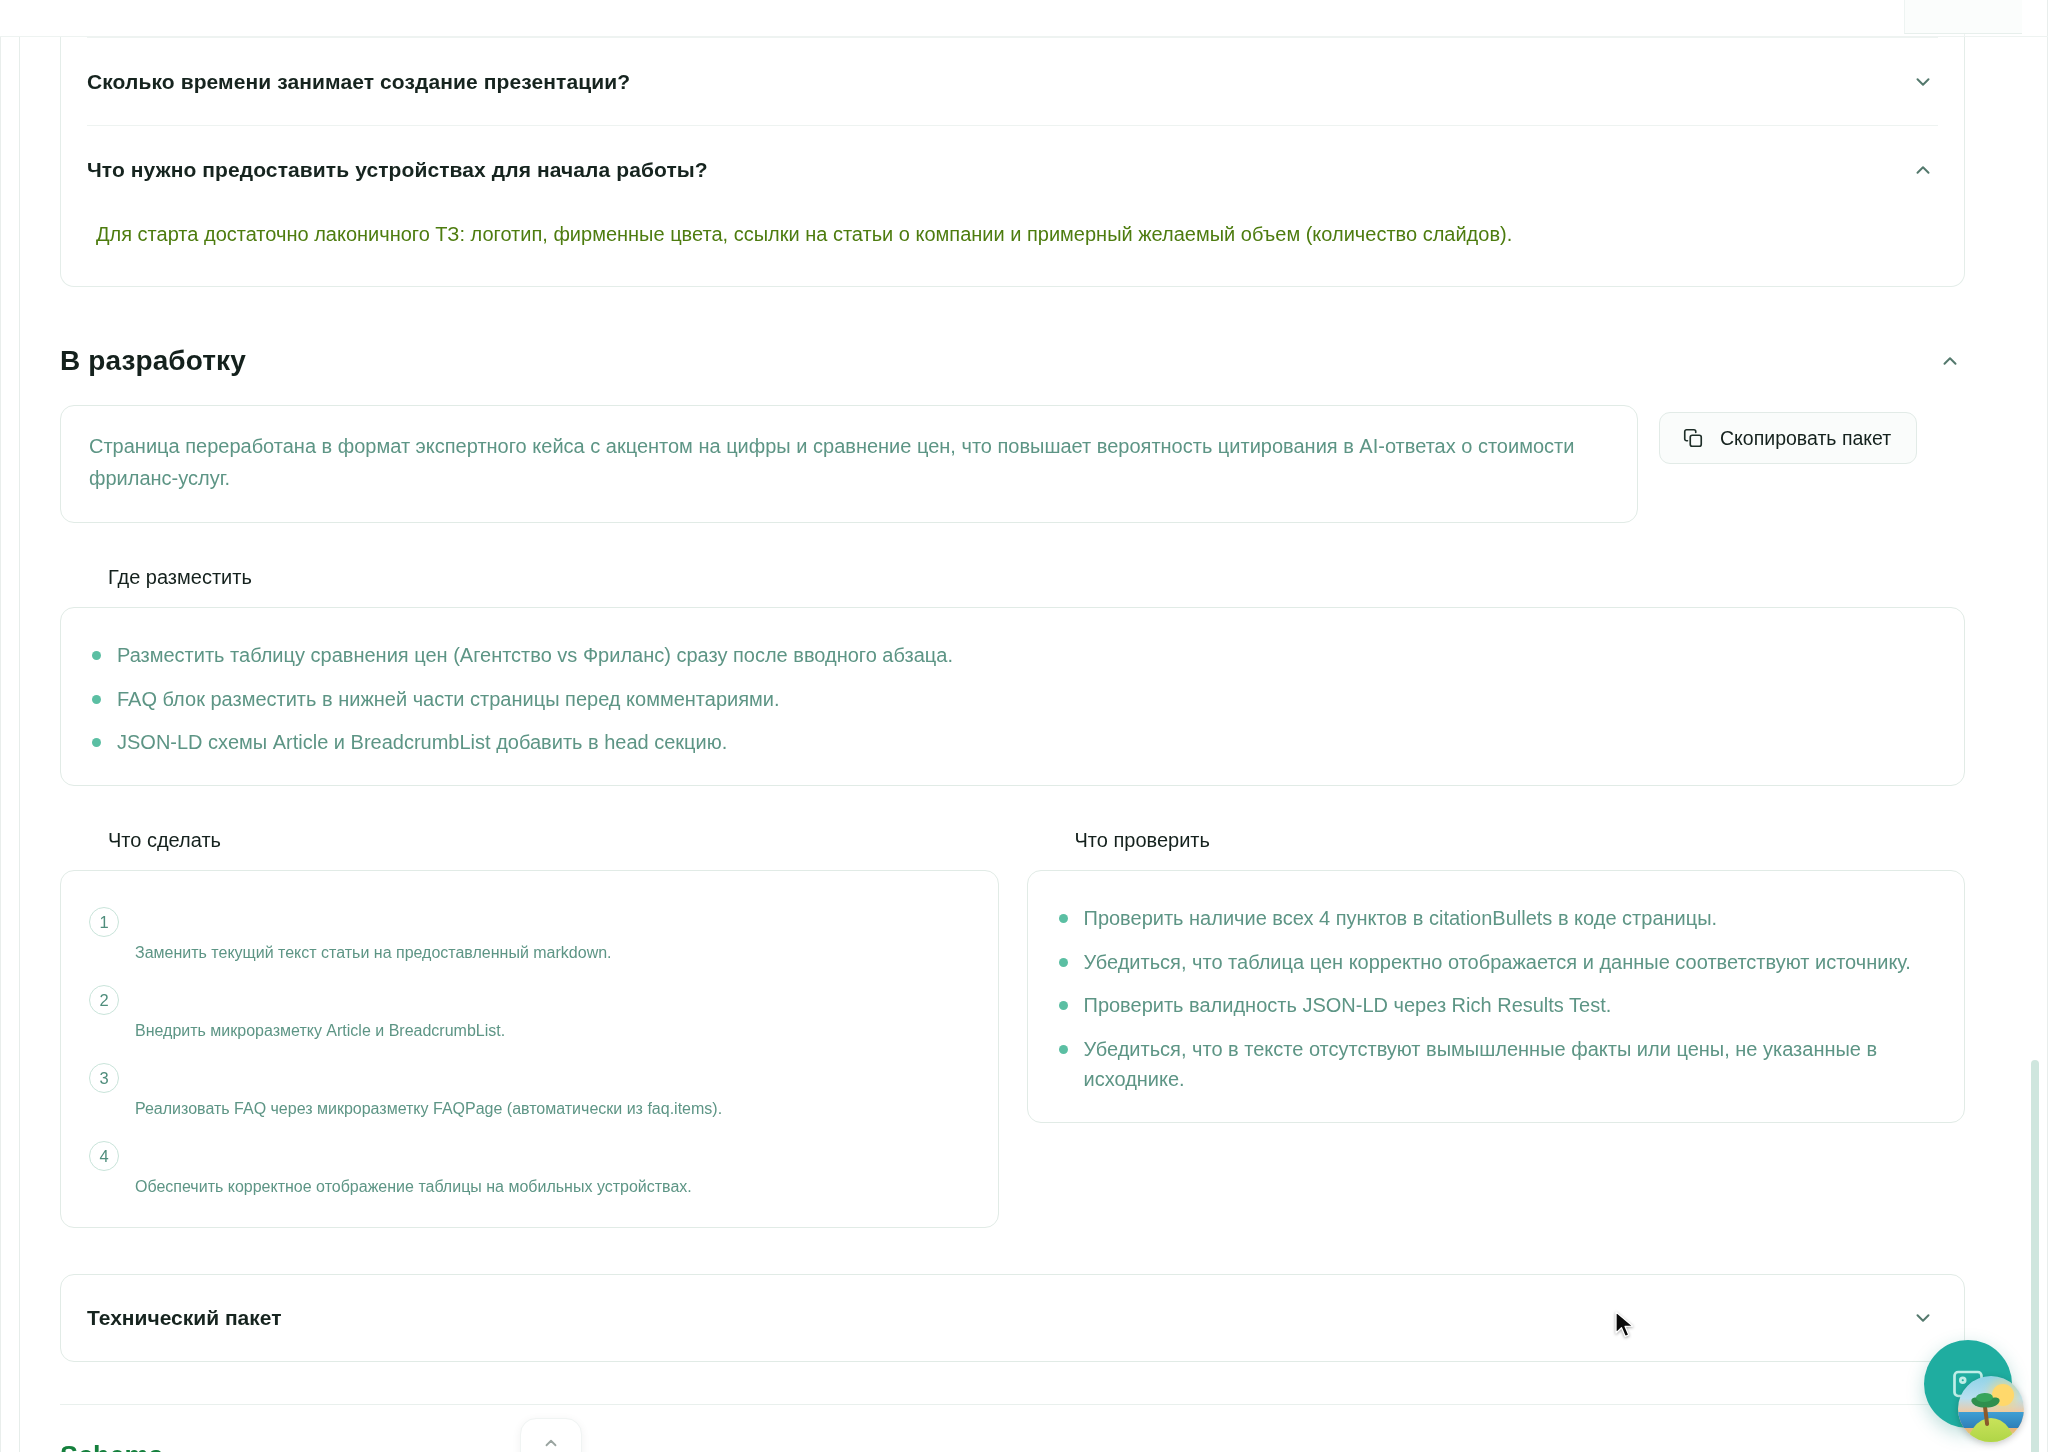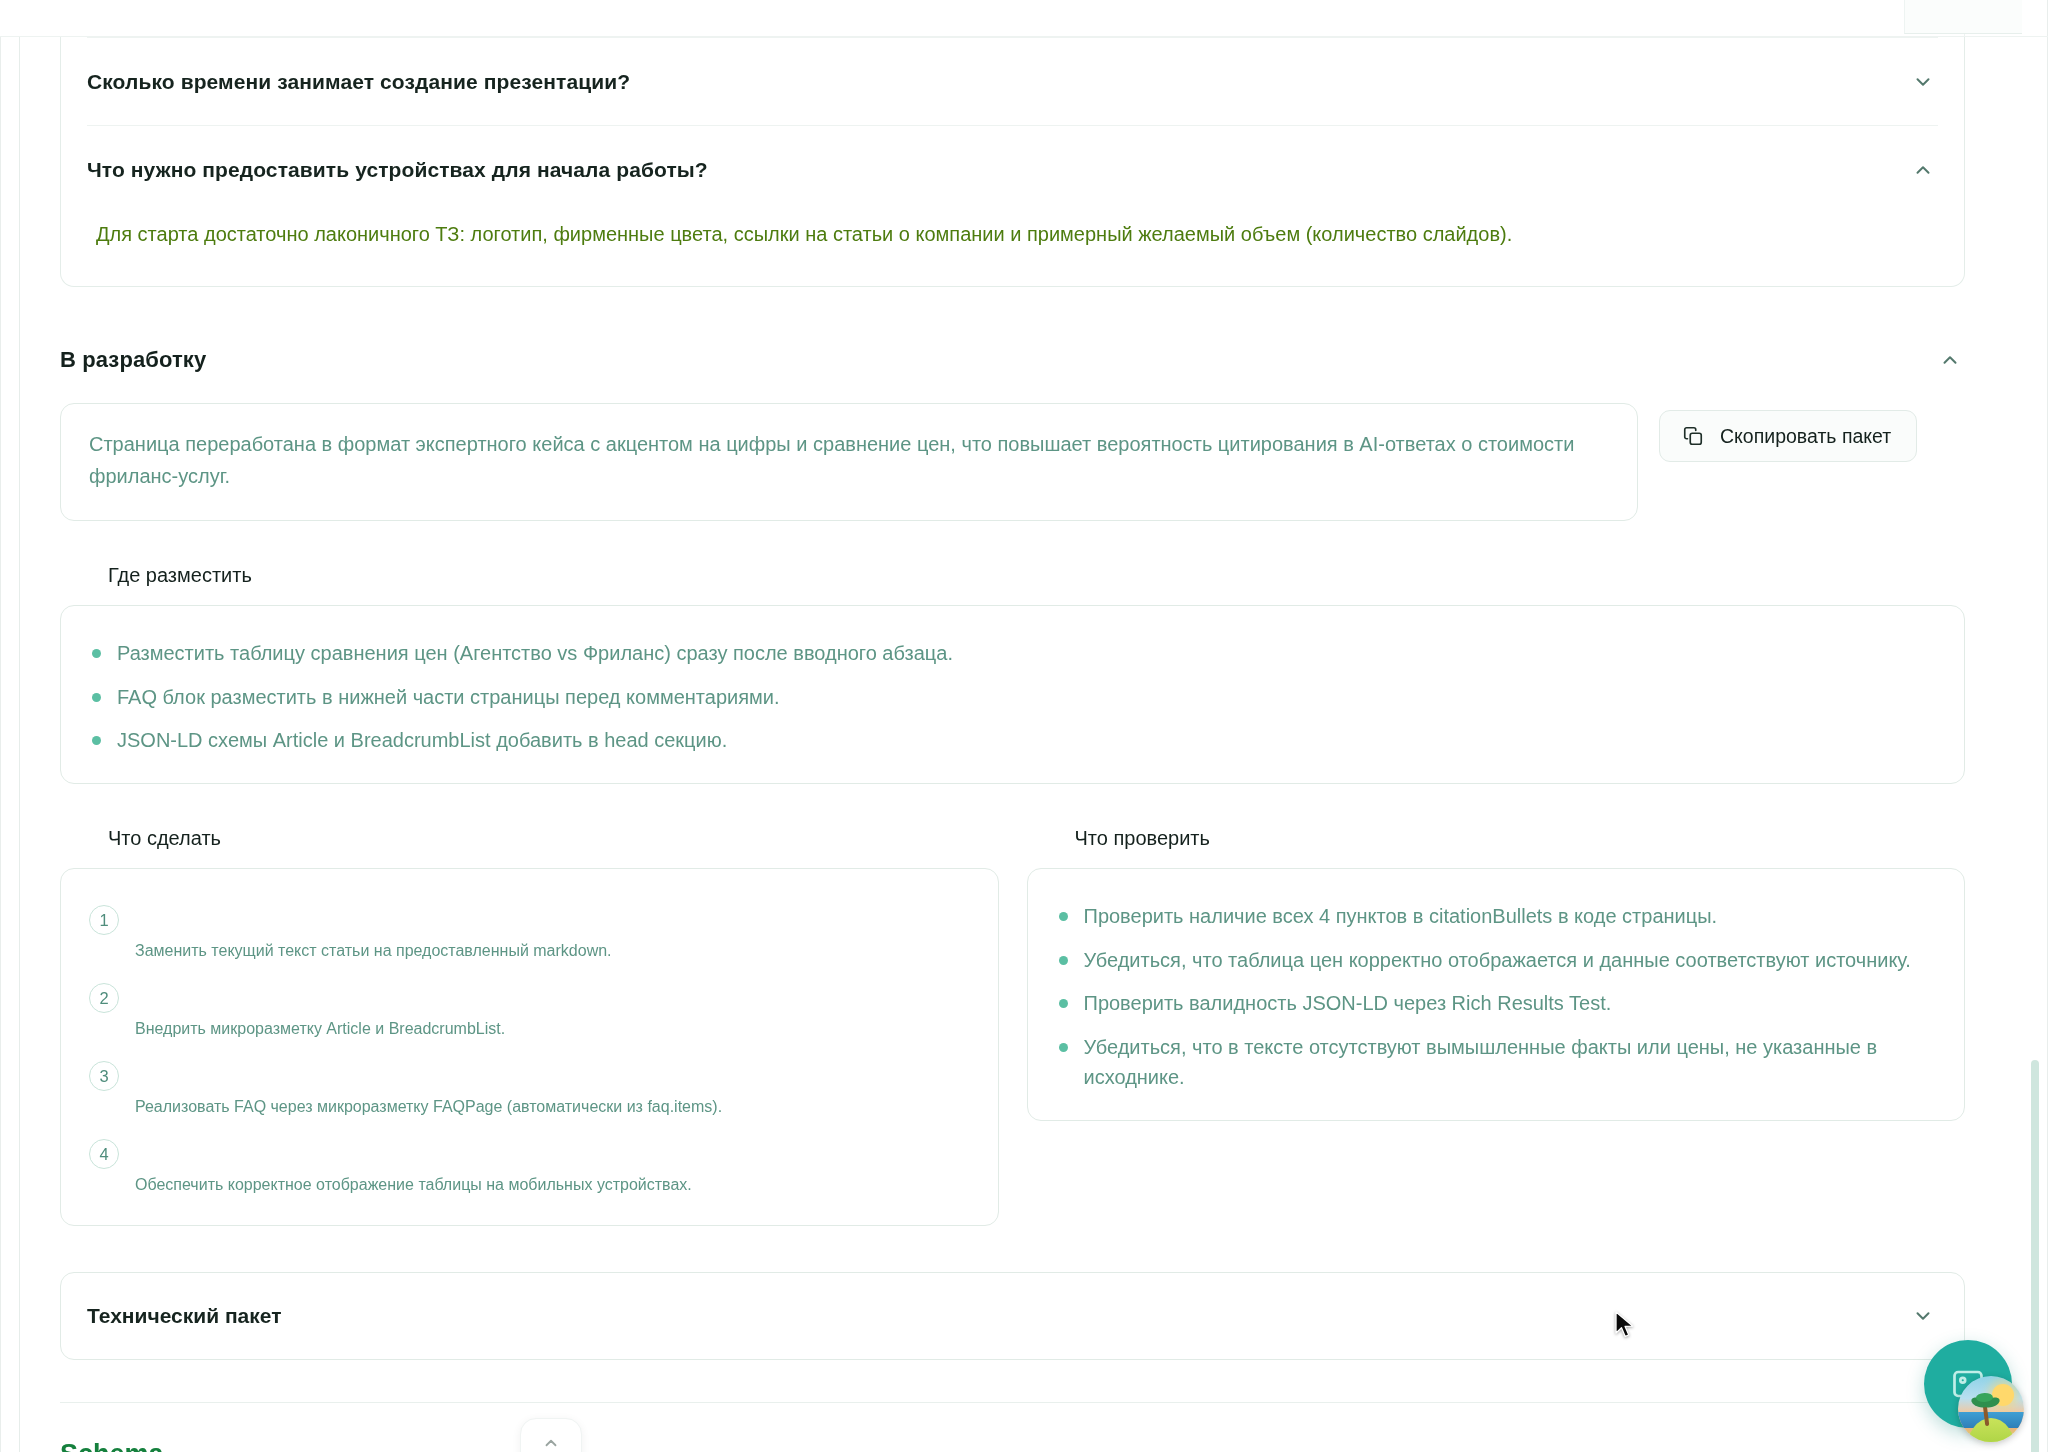--- a/index.html
+++ b/index.html
@@ -110,21 +110,21 @@
 
   
   .section-head {
     display: flex;
     align-items: center;
     justify-content: space-between;
     margin-top: 58px;
     cursor: pointer;
   }
   .section-title {
-    font-size: 22px;
+    font-size: 28px;
     font-weight: 700;
     color: #14211d;
     letter-spacing: .1px;
   }
 
   
   .summary-row {
     display: flex;
     align-items: flex-start;
     gap: 21px;

